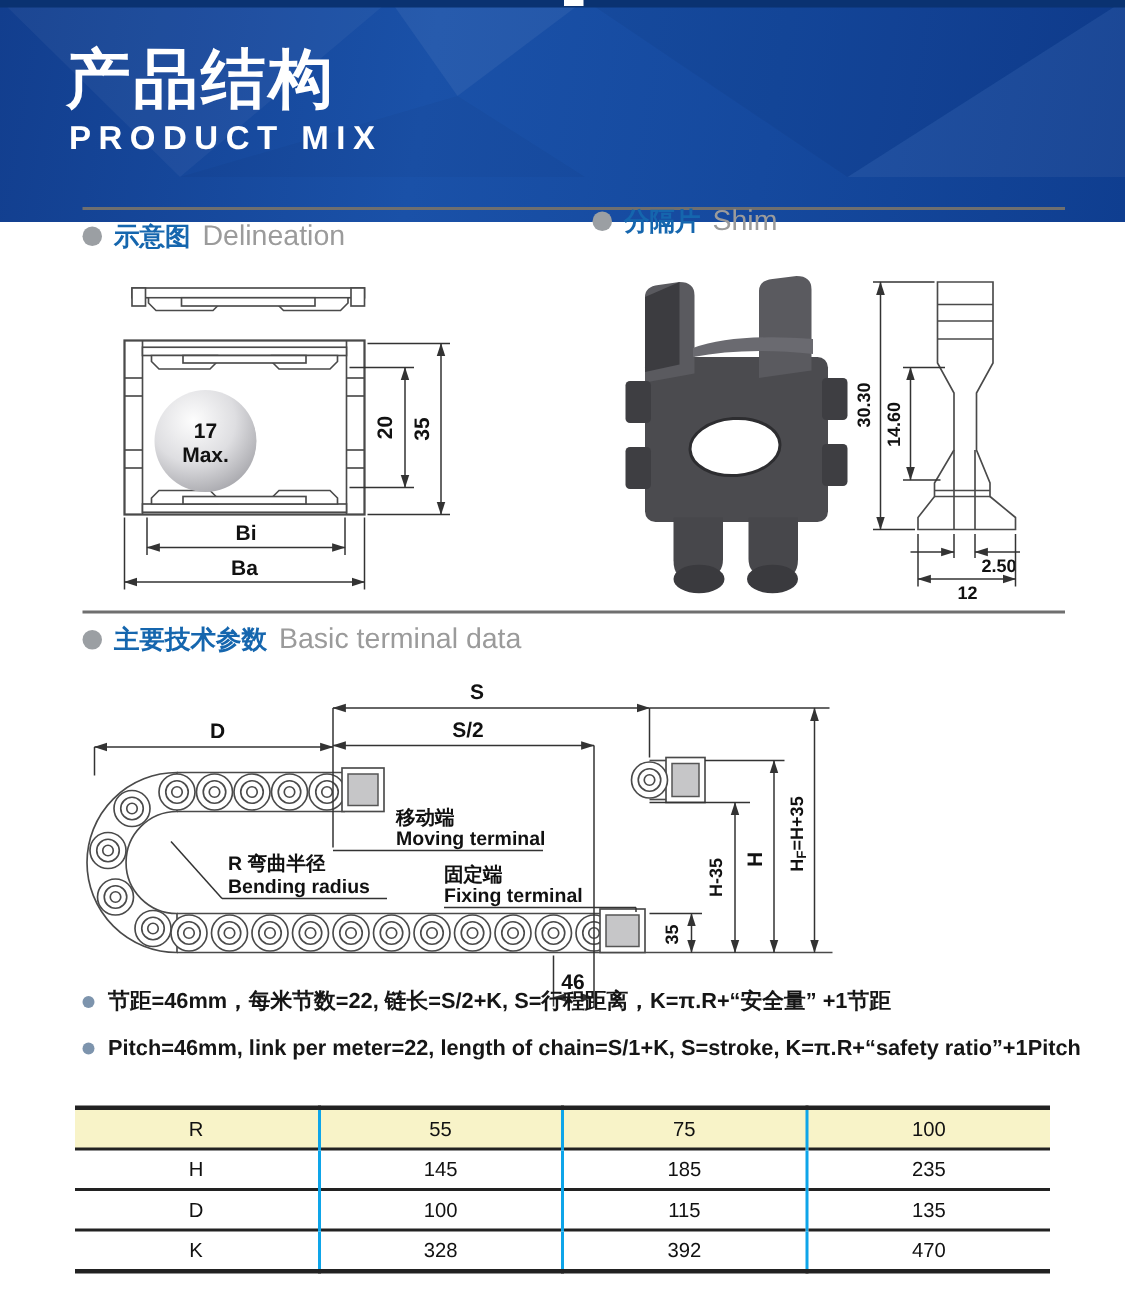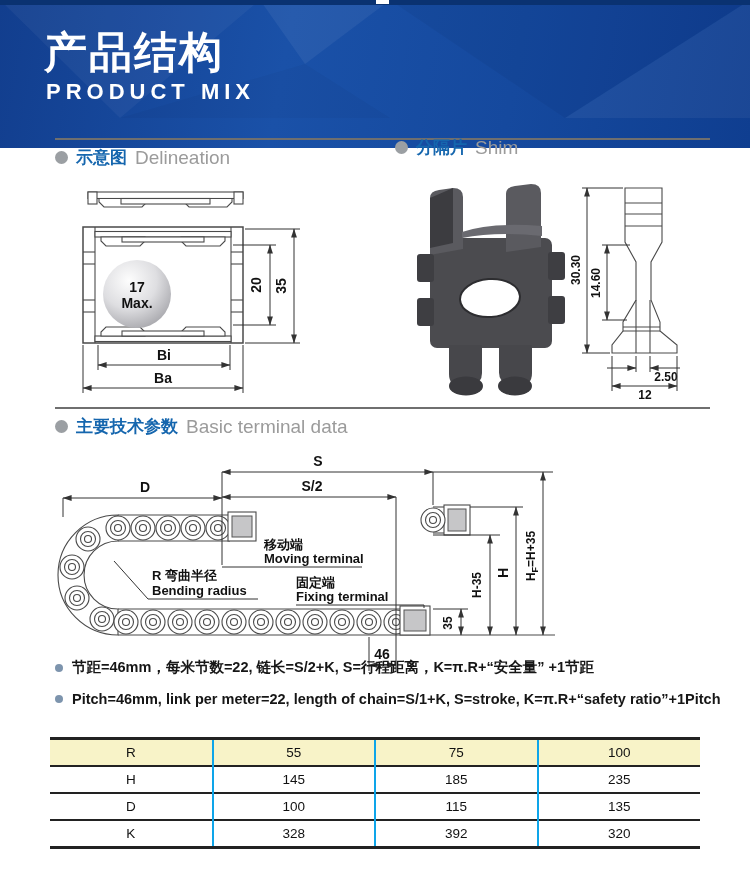--- a/index.html
+++ b/index.html
@@ -331,18 +331,18 @@
     <tr>
       <td>D</td>
       <td>100</td>
       <td>115</td>
       <td>135</td>
     </tr>
     <tr>
       <td>K</td>
       <td>328</td>
       <td>392</td>
-      <td>320</td>
+      <td>470</td>
     </tr>
   </tbody>
     </table>
 
 </div>
 
 </body></html>

